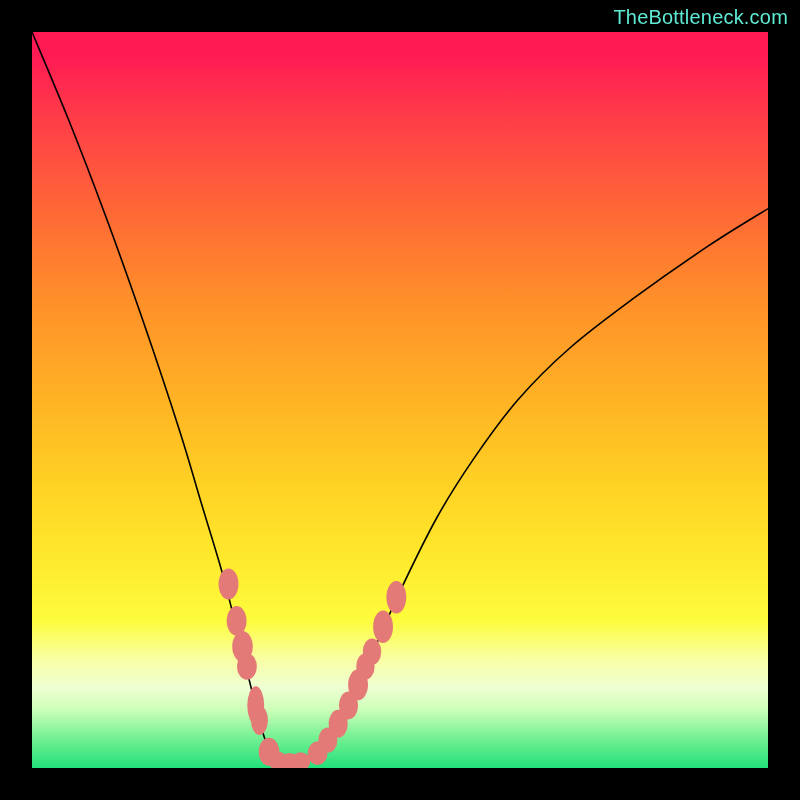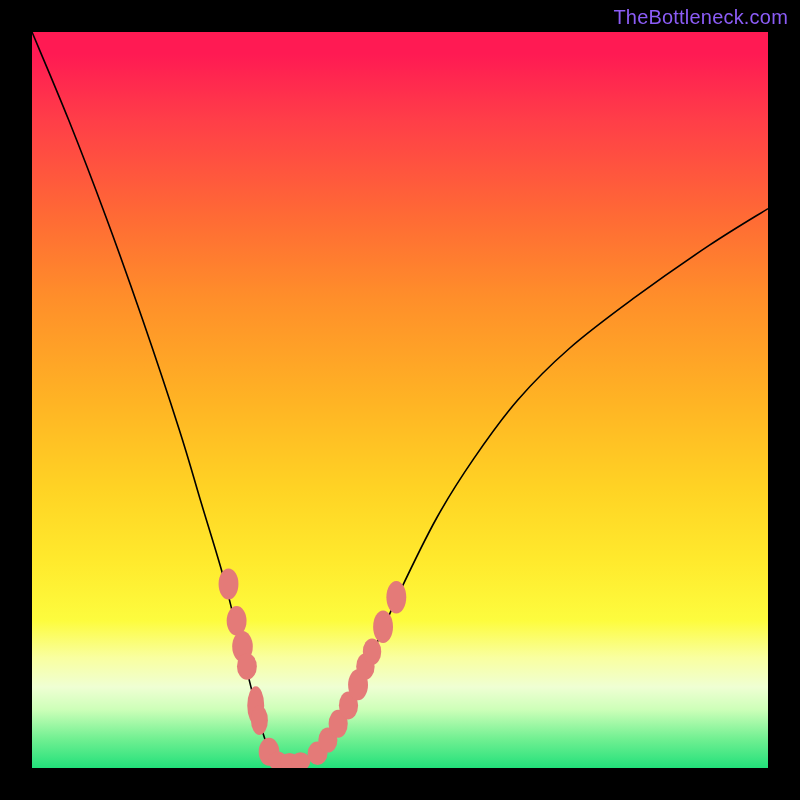--- a/index.html
+++ b/index.html
@@ -14,21 +14,21 @@
   .frame {
     position: relative;
     width: 800px;
     height: 800px;
     background: #000;
   }
   .watermark {
     position: absolute;
     top: 6px;
     right: 12px;
-    color: #8b5cf6;
+    color: #5eead4;
     font-size: 20px;
     font-weight: 500;
     z-index: 5;
     letter-spacing: 0.2px;
   }
   .plot {
     position: absolute;
     left: 32px;
     top: 32px;
     width: 736px;

